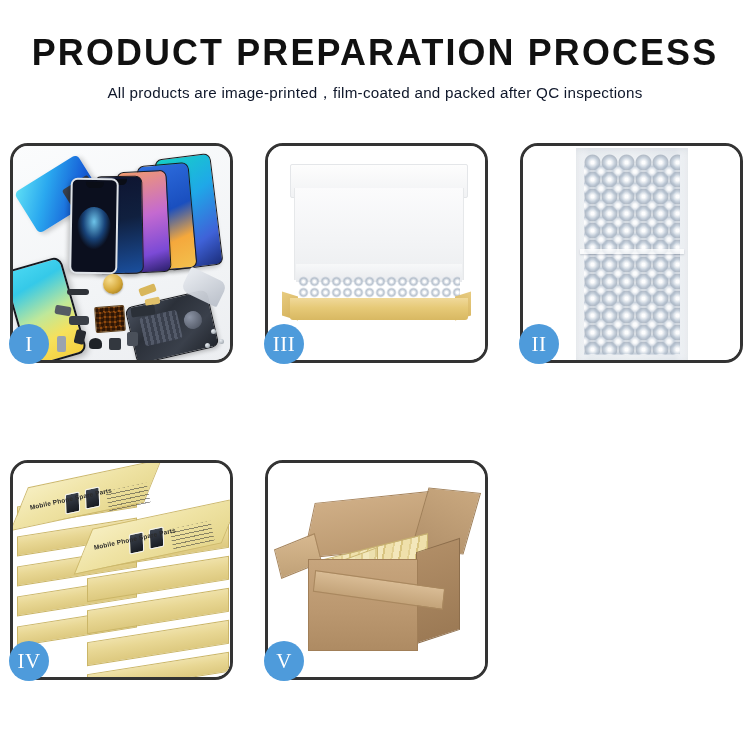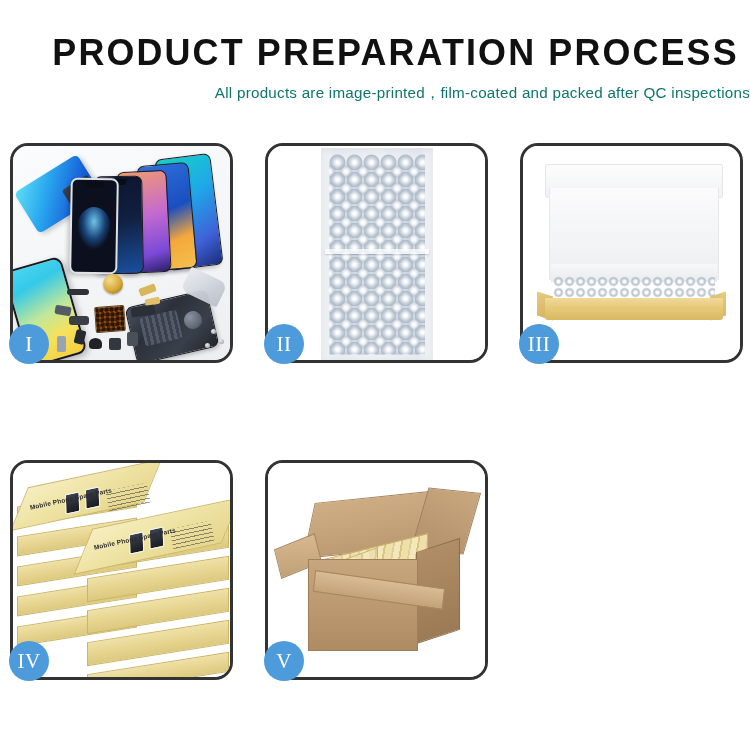--- a/index.html
+++ b/index.html
@@ -13,40 +13,40 @@
   }
 
   .page {
     position: relative;
     width: 750px;
     height: 750px;
     background: #ffffff;
   }
 
   
-  .header { padding-top: 34px; text-align: right; }
+  .header { padding-top: 34px; text-align: center; }
 
   .title {
     font-family: "Liberation Sans", sans-serif;
     font-size: 37px;
     font-weight: 700;
     letter-spacing: 2.2px;
     color: #111111;
     line-height: 1.05;
     transform: scaleX(0.97);
     white-space: nowrap;
   }
 
   .subtitle {
     margin-top: 10px;
     font-family: "Liberation Sans", sans-serif;
     font-size: 15.2px;
     font-weight: 400;
     letter-spacing: 0.25px;
-    color: #0f766e;
+    color: #0f172a;
     white-space: nowrap;
   }
 
   
   .grid {
     position: absolute;
     left: 10px;
     top: 143px;
     width: 730px;
     display: grid;
@@ -481,40 +481,40 @@
         <div class="part pk"></div>
 
         <div class="screw s1"></div>
         <div class="screw s2"></div>
         <div class="screw s3"></div>
       </div>
       <div class="badge">I</div>
     </div>
 
     <div class="panel">
-      <div class="panel-inner p2">
-        <div class="wrap-sheet"></div>
-        <div class="bubbles"></div>
-        <div class="bubbles2"></div>
-        <div class="wrap-seam"></div>
-      </div>
-      <div class="badge">II</div>
-    </div>
-
-    <div class="panel">
       <div class="panel-inner p3">
         <div class="m-lidback"></div>
         <div class="m-inner"></div>
         <div class="m-foam"></div>
         <div class="m-bubbles"></div>
         <div class="m-flapL"></div>
         <div class="m-flapR"></div>
         <div class="m-front"></div>
       </div>
       <div class="badge">III</div>
+    </div>
+
+    <div class="panel">
+      <div class="panel-inner p2">
+        <div class="wrap-sheet"></div>
+        <div class="bubbles"></div>
+        <div class="bubbles2"></div>
+        <div class="wrap-seam"></div>
+      </div>
+      <div class="badge">II</div>
     </div>
 
     <div class="panel">
       <div class="panel-inner p4">
         <div class="stack">
           <div class="kbox kb-r5"></div>
           <div class="kbox kb-r4"></div>
           <div class="kbox kb-r3"></div>
           <div class="kbox kb-r2"></div>
           <div class="kbox kb-r1"></div>

